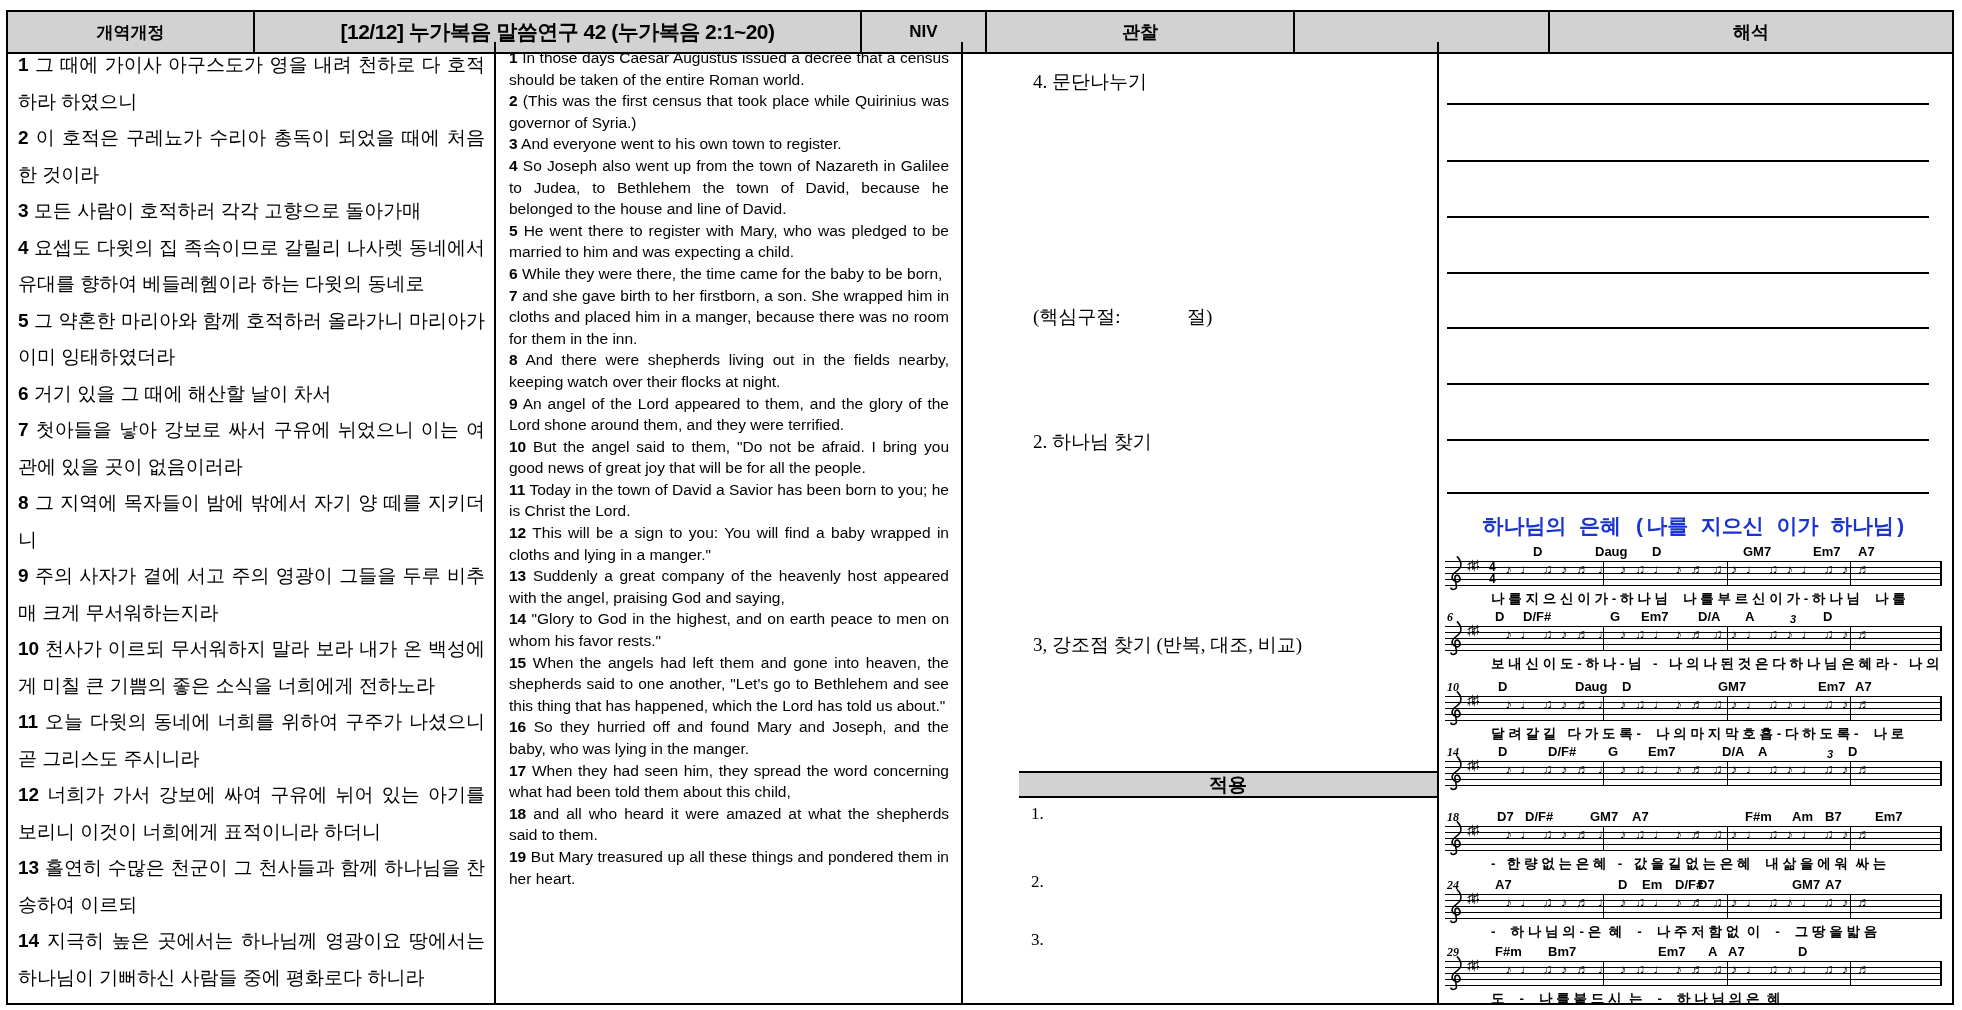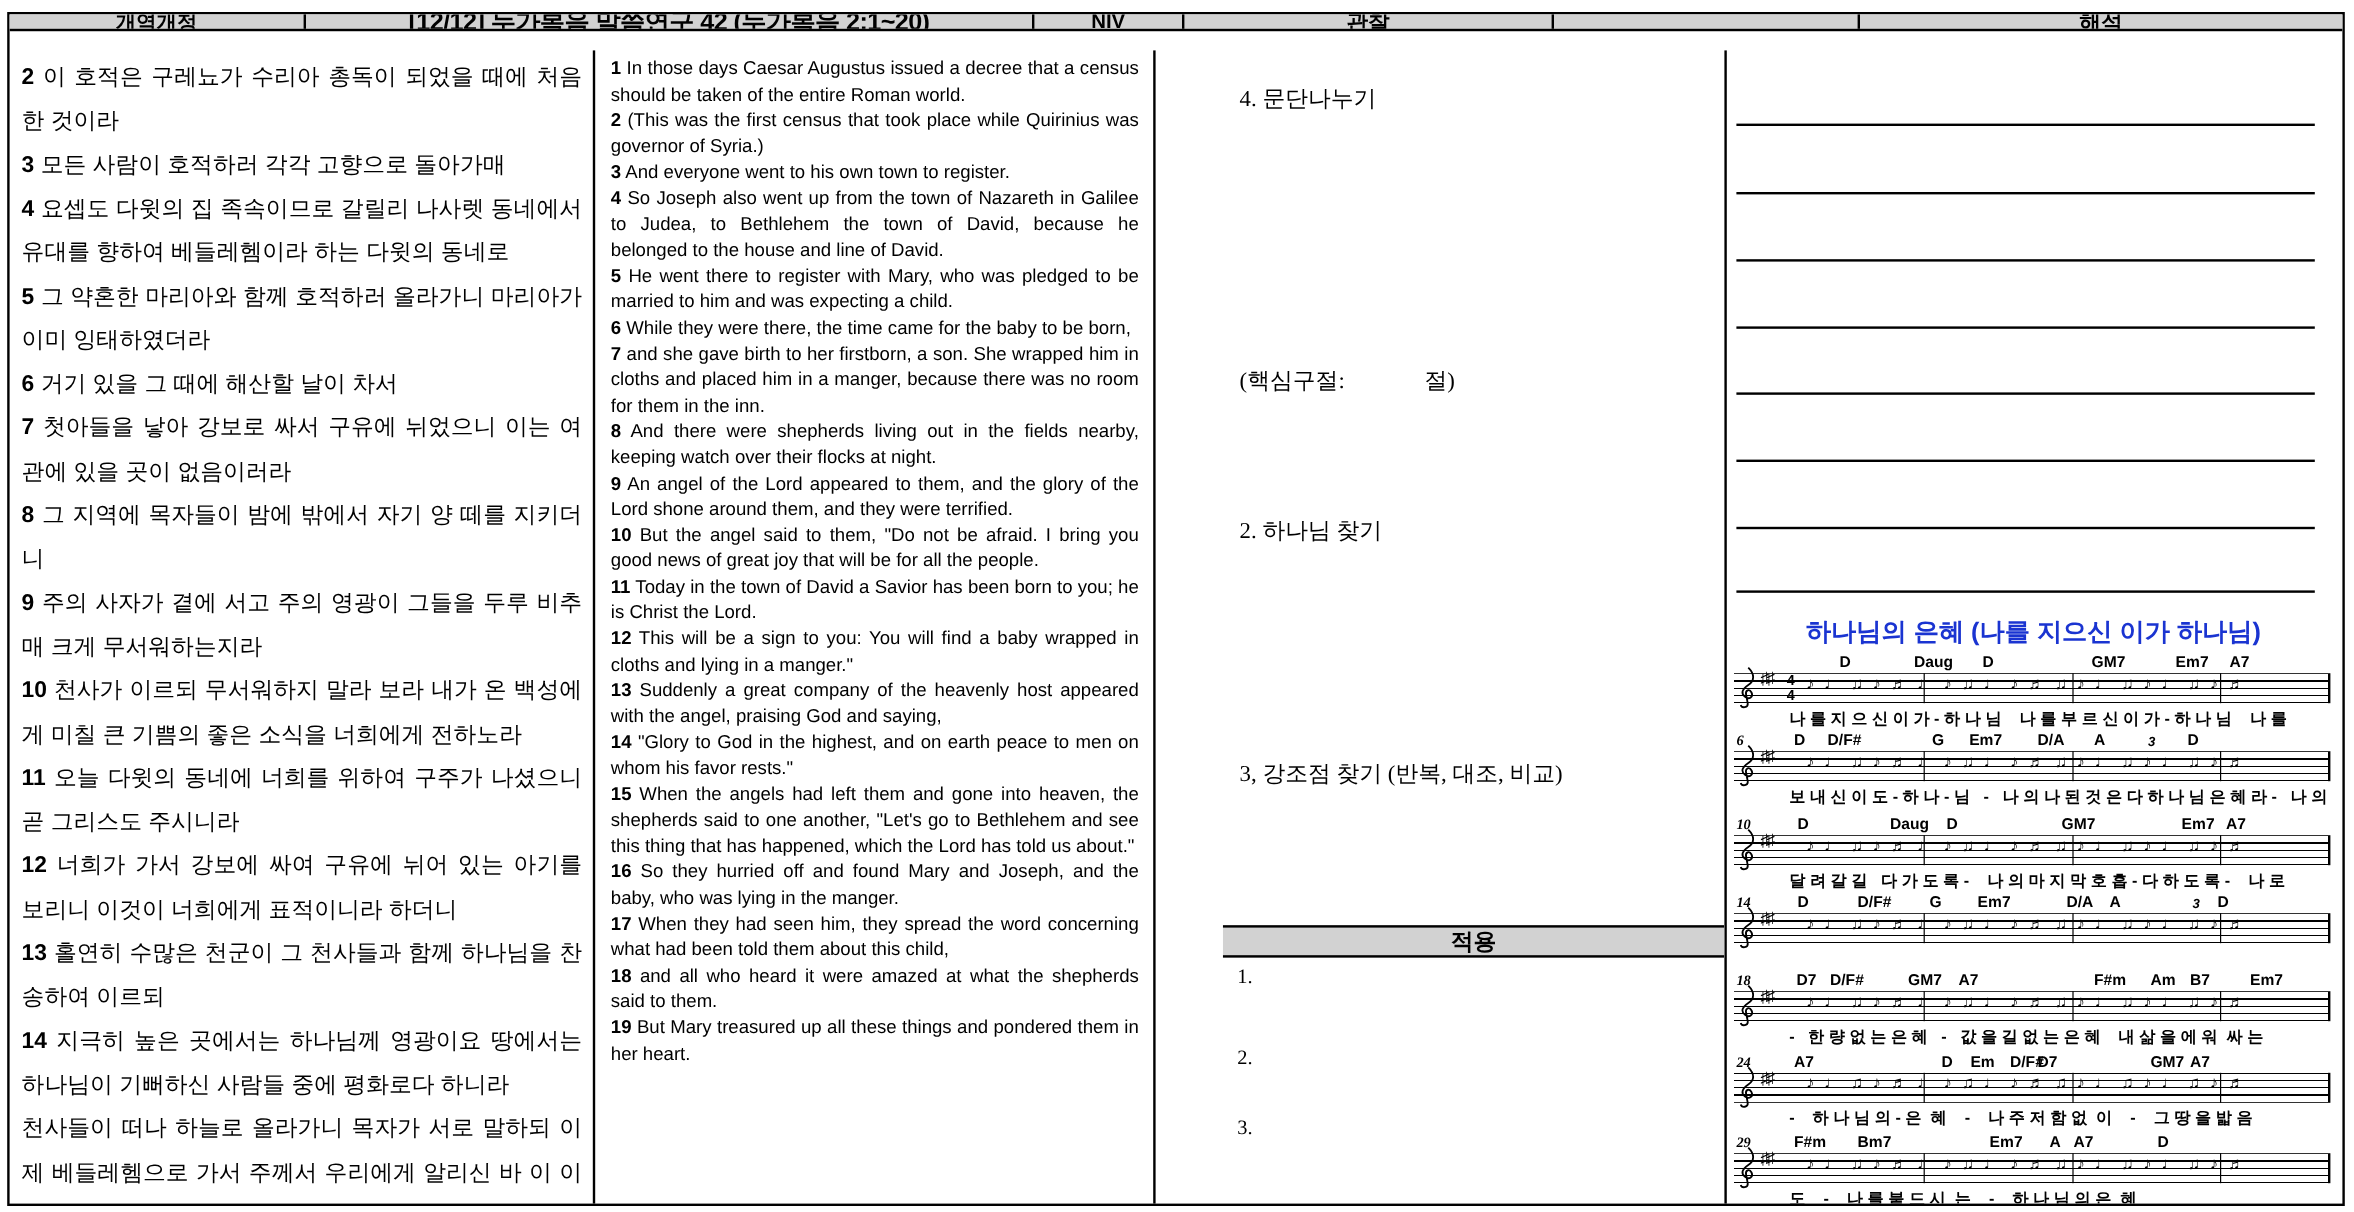--- a/index.html
+++ b/index.html
@@ -1,19 +1,19 @@
 <!DOCTYPE html>
 <html><head>
 <meta charset="utf-8">
 <style>
   html,body{margin:0;padding:0;background:#ffffff;}
   body{width:1962px;height:1010px;position:relative;font-family:"Liberation Sans",sans-serif;color:#000;}
   .frame{position:absolute;left:6px;top:10px;width:1948px;height:995px;border:2px solid #000;box-sizing:border-box;background:#fff;}
   
-  .hrow{position:absolute;left:0;top:0;width:100%;height:14px;display:flex;background:#d2d2d2;border-bottom:2px solid #000;box-sizing:border-box;}
+  .hrow{position:absolute;left:0;top:0;width:100%;height:42px;display:flex;background:#d2d2d2;border-bottom:2px solid #000;box-sizing:border-box;}
   .hcell{box-sizing:border-box;border-right:2px solid #000;display:flex;align-items:center;justify-content:center;font-weight:bold;font-size:17px;overflow:hidden;}
   .hcell:last-child{border-right:none;}
   .hc1{width:247px;}
   .hc2{width:607px;font-size:21px;letter-spacing:-0.5px;}
   .hc3{width:125px;text-align:center;}
   .hc4{width:308px;font-size:18px;}
   .hc5{width:255px;}
   .hc6{flex:1;font-size:18px;}
   
   .col{position:absolute;top:30px;bottom:0;box-sizing:border-box;border-right:2px solid #000;overflow:hidden;}
@@ -59,20 +59,21 @@
   <div class="hrow">
     <div class="hcell hc1">개역개정</div>
     <div class="hcell hc2">[12/12] 누가복음 말씀연구 42 (누가복음 2:1~20)</div>
     <div class="hcell hc3">NIV</div>
     <div class="hcell hc4">관찰</div>
     <div class="hcell hc5"></div>
     <div class="hcell hc6">해석</div>
   </div>
 
   <div class="col col-kr">
+      <p class="verse"><b class="vnum">1</b> 그 때에 가이사 아구스도가 영을 내려 천하로 다 호적하라 하였으니</p>
       <p class="verse"><b class="vnum">2</b> 이 호적은 구레뇨가 수리아 총독이 되었을 때에 처음 한 것이라</p>
       <p class="verse"><b class="vnum">3</b> 모든 사람이 호적하러 각각 고향으로 돌아가매</p>
       <p class="verse"><b class="vnum">4</b> 요셉도 다윗의 집 족속이므로 갈릴리 나사렛 동네에서 유대를 향하여 베들레헴이라 하는 다윗의 동네로</p>
       <p class="verse"><b class="vnum">5</b> 그 약혼한 마리아와 함께 호적하러 올라가니 마리아가 이미 잉태하였더라</p>
       <p class="verse"><b class="vnum">6</b> 거기 있을 그 때에 해산할 날이 차서</p>
       <p class="verse"><b class="vnum">7</b> 첫아들을 낳아 강보로 싸서 구유에 뉘었으니 이는 여관에 있을 곳이 없음이러라</p>
       <p class="verse"><b class="vnum">8</b> 그 지역에 목자들이 밤에 밖에서 자기 양 떼를 지키더니</p>
       <p class="verse"><b class="vnum">9</b> 주의 사자가 곁에 서고 주의 영광이 그들을 두루 비추매 크게 무서워하는지라</p>
       <p class="verse"><b class="vnum">10</b> 천사가 이르되 무서워하지 말라 보라 내가 온 백성에게 미칠 큰 기쁨의 좋은 소식을 너희에게 전하노라</p>
       <p class="verse"><b class="vnum">11</b> 오늘 다윗의 동네에 너희를 위하여 구주가 나셨으니 곧 그리스도 주시니라</p>
@@ -121,21 +122,21 @@
     <div>
         <div class="hline" style="top: 61px;"></div>
         <div class="hline" style="top: 118px;"></div>
         <div class="hline" style="top: 174px;"></div>
         <div class="hline" style="top: 230px;"></div>
         <div class="hline" style="top: 285px;"></div>
         <div class="hline" style="top: 341px;"></div>
         <div class="hline" style="top: 397px;"></div>
         <div class="hline" style="top: 450px;"></div>
       </div>
-    <div class="song-title" style="color: rgb(26, 52, 209);">하나님의 은혜 (나를 지으신 이가 하나님)</div>
+    <div class="song-title" style="color: rgb(26, 52, 209); font-family: Liberation Mono, monospace;">하나님의 은혜 (나를 지으신 이가 하나님)</div>
     <div class="score">
         <div class="sys" style="top: 502px;">
           <div class="chords">
             <span class="chord" style="left: 88px;">D</span>
             <span class="chord" style="left: 150px;">Daug</span>
             <span class="chord" style="left: 207px;">D</span>
             <span class="chord" style="left: 298px;">GM7</span>
             <span class="chord" style="left: 368px;">Em7</span>
             <span class="chord" style="left: 413px;">A7</span>
           </div>

